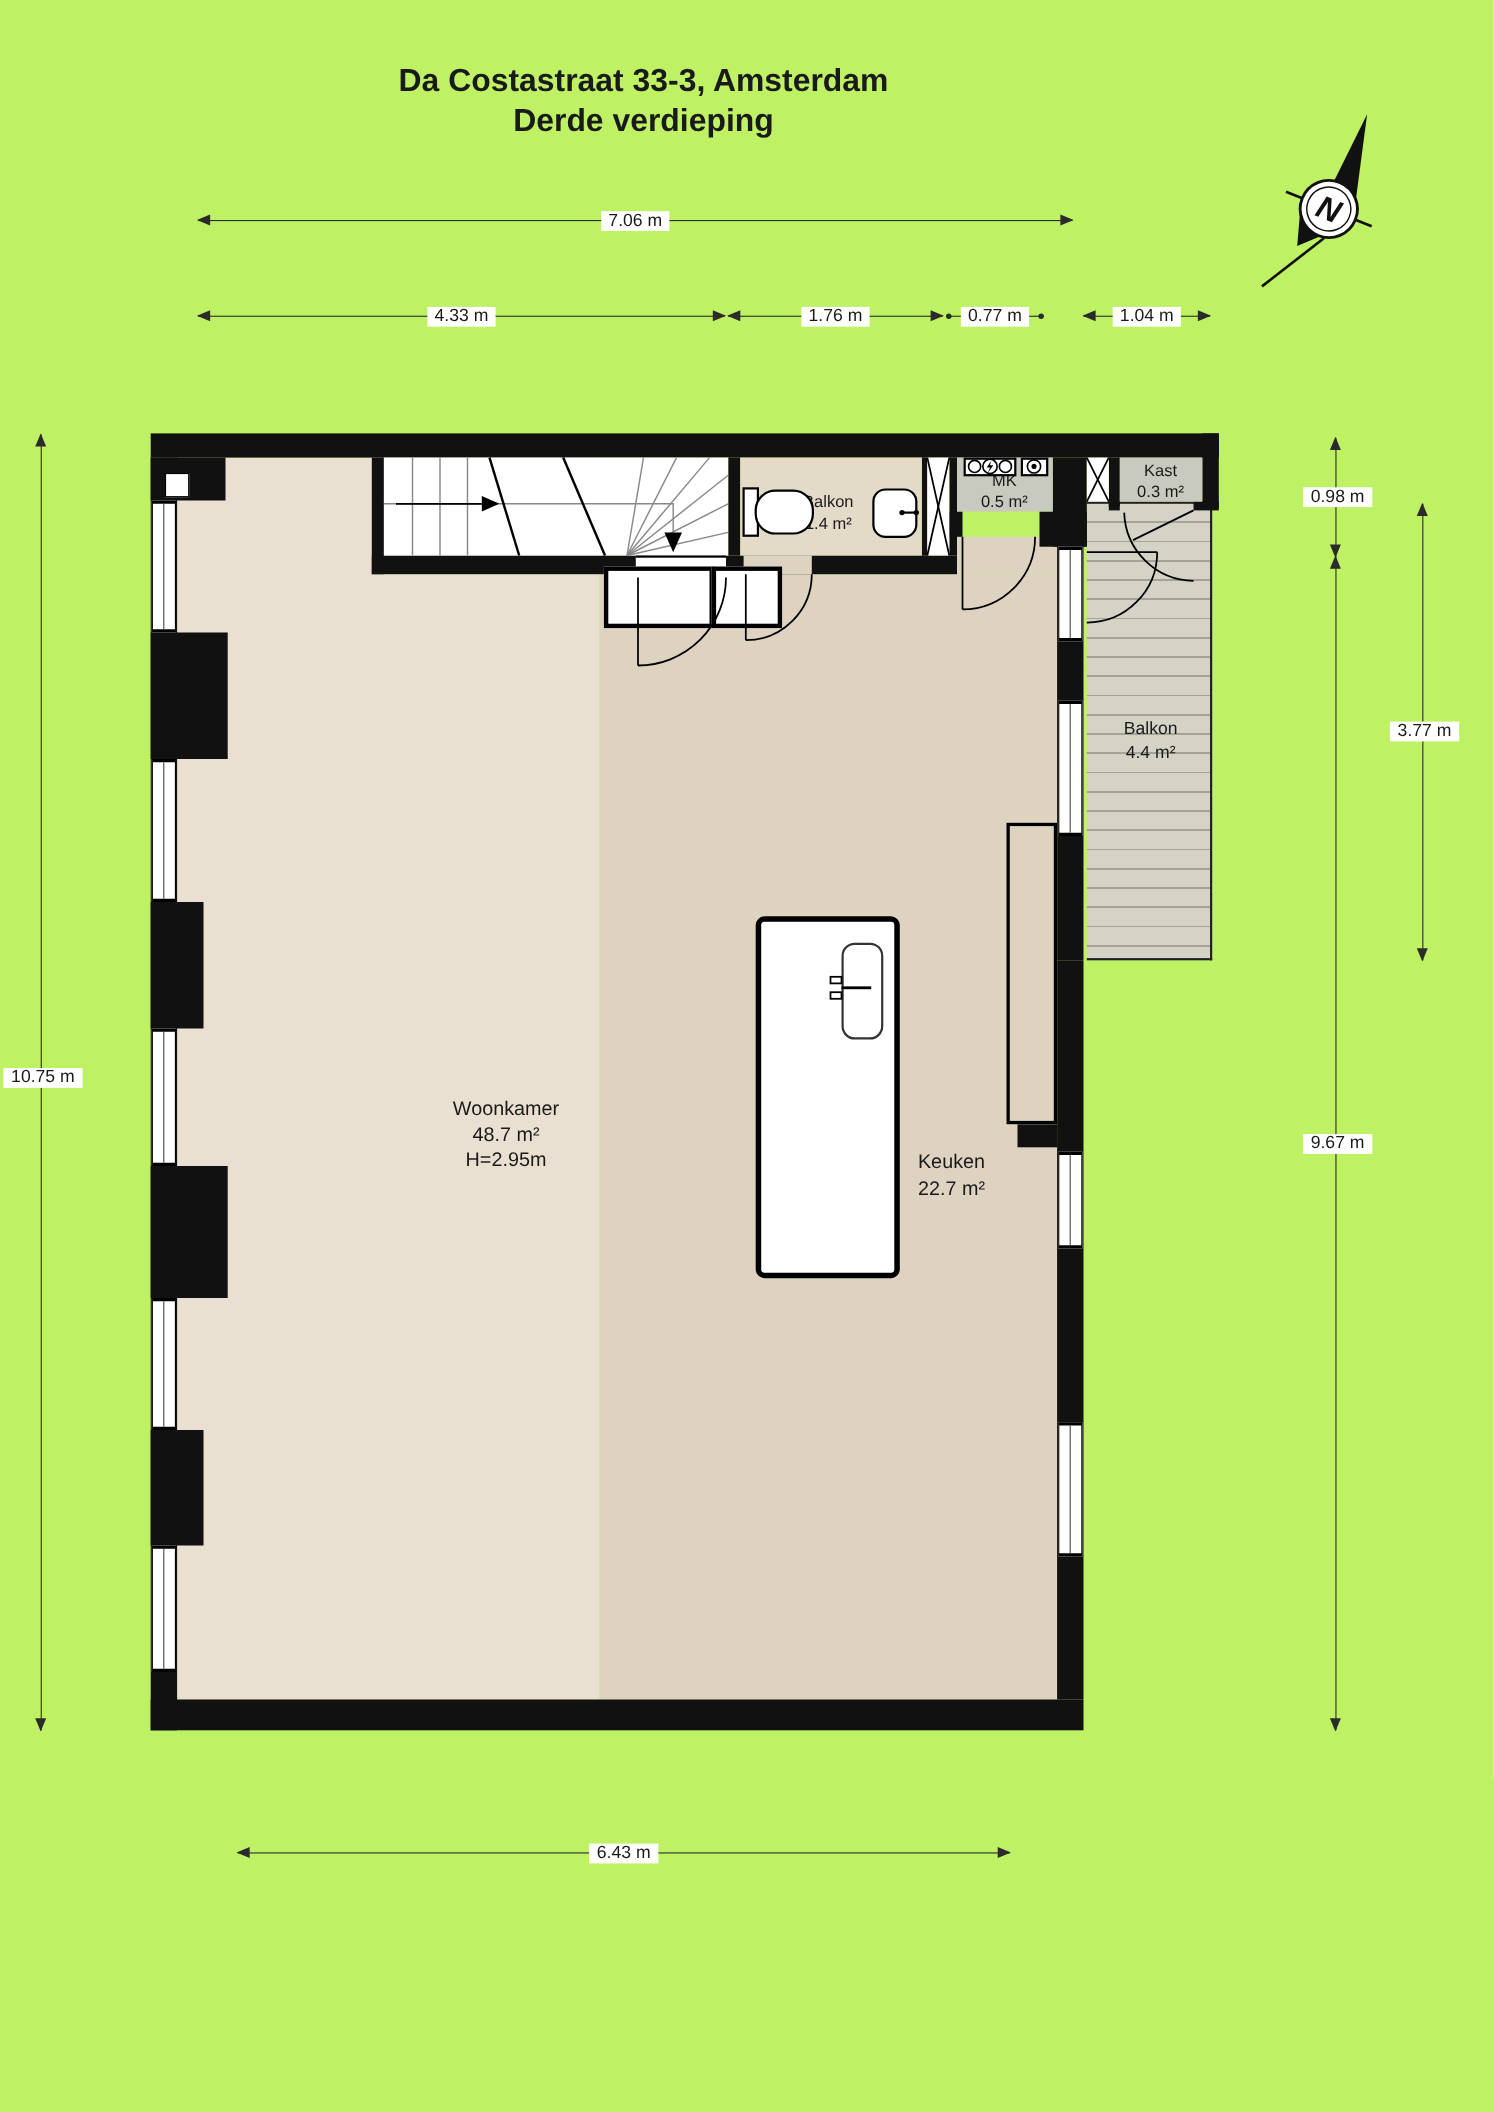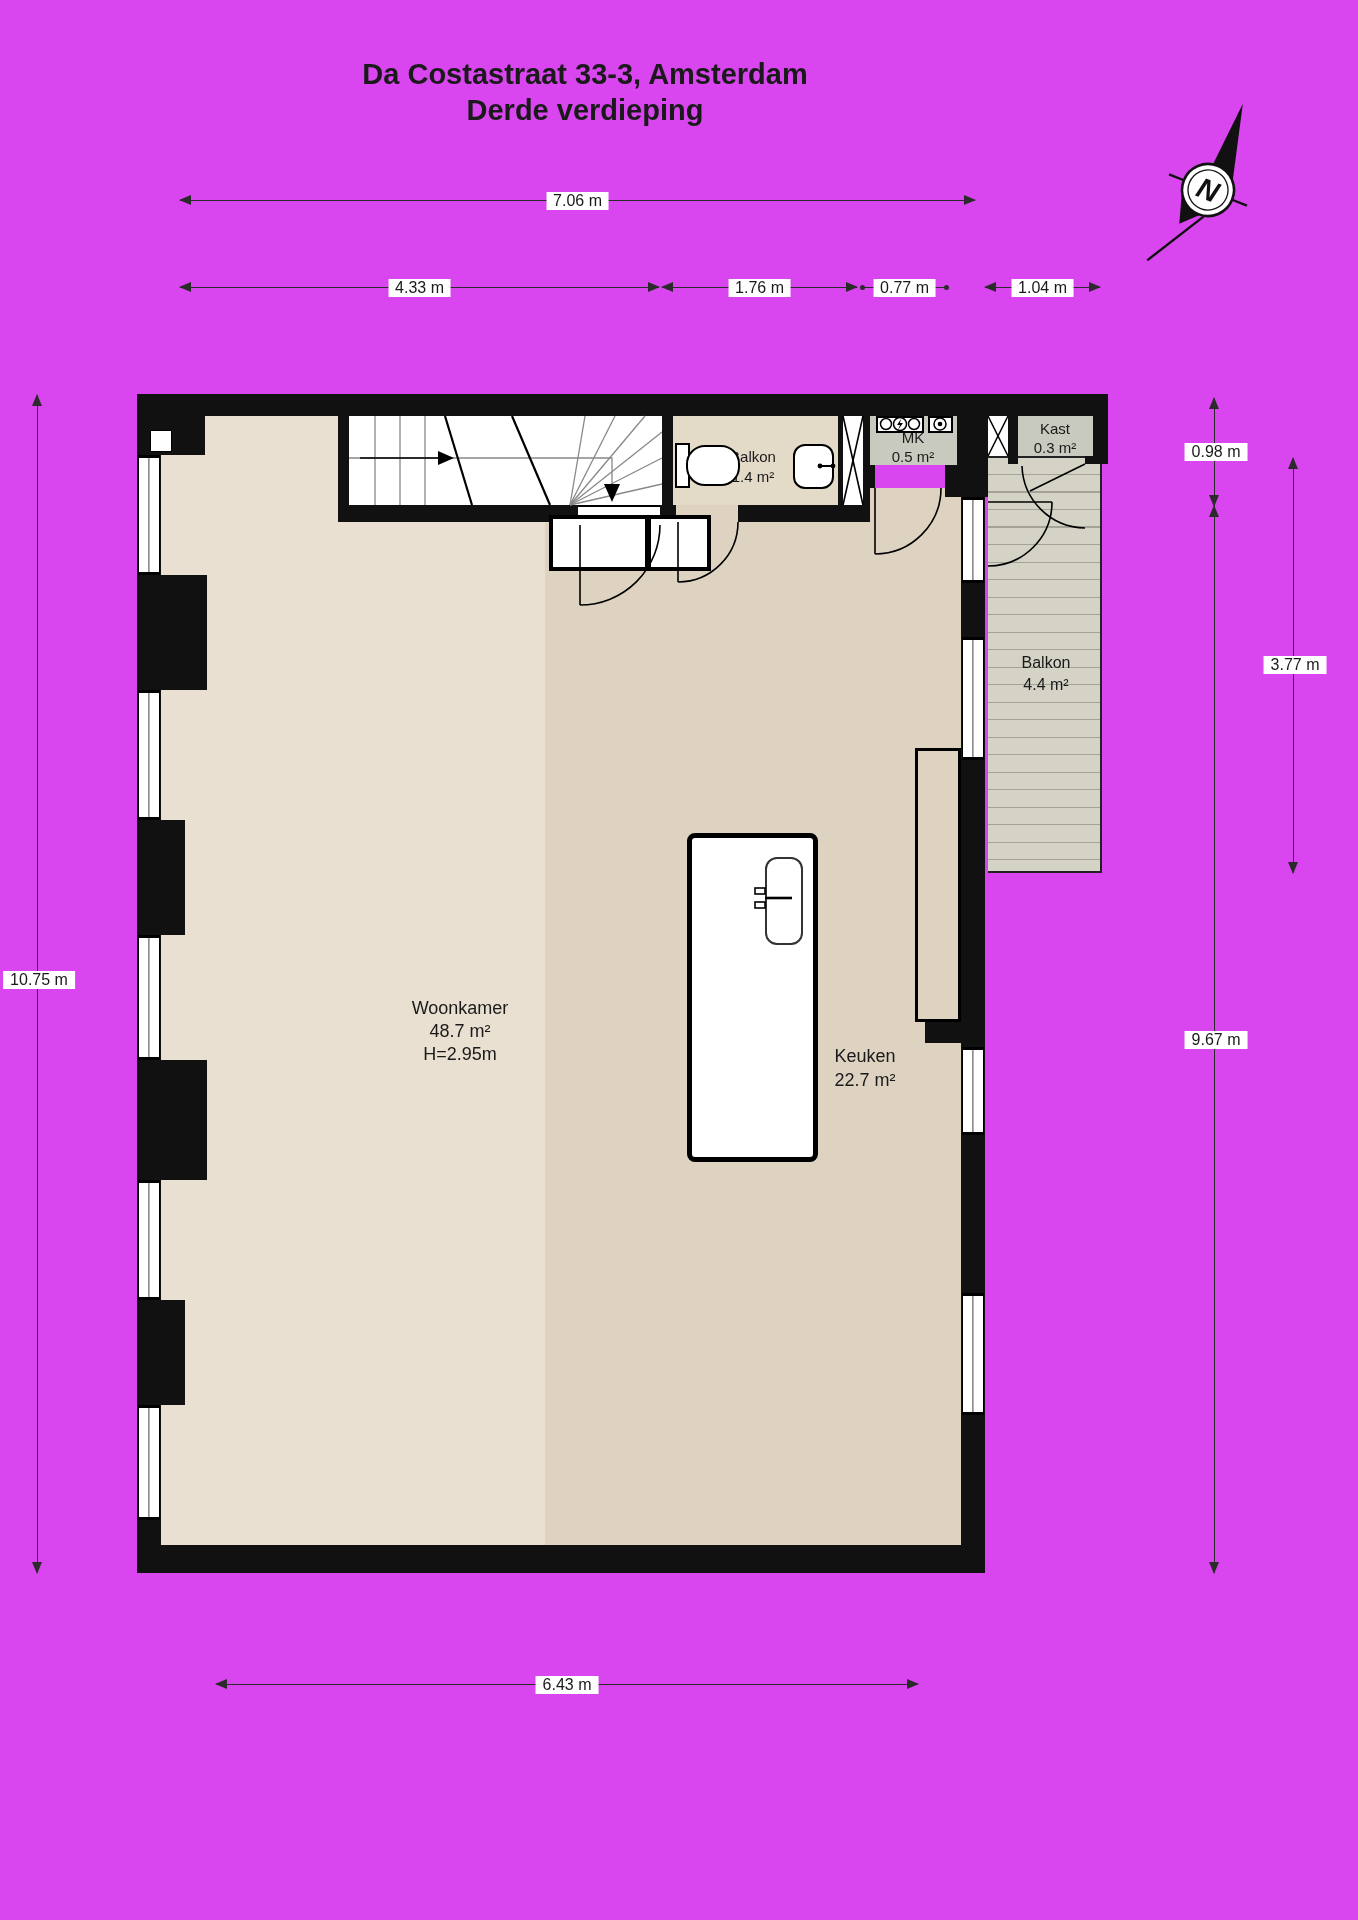--- a/index.html
+++ b/index.html
@@ -6,21 +6,21 @@
     --wall:#111111;
     --woonkamer:#e9e0d1;
     --keuken:#ded3c1;
     --toiletf:#e4dac8;
     --closet:#c8cabf;
     --deck:#d5d3c6;
     --deckline:#a5a396;
     --dim:#2b2b2b;
   }
   html,body{margin:0;padding:0;background:#ffffff;}
-  #canvas{position:relative;width:1358px;height:1920px;background:#d946ef;overflow:hidden;
+  #canvas{position:relative;width:1358px;height:1920px;background:#bef264;overflow:hidden;
           font-family:"Liberation Sans", sans-serif;color:#1a1a1a;}
   .wall{position:absolute;background:var(--wall);z-index:2;}
   .floor{position:absolute;z-index:1;}
   .int{position:absolute;z-index:3;}
   .lab{position:absolute;z-index:5;text-align:center;line-height:21px;font-size:16px;white-space:nowrap;
        transform:translateX(-50%);}
   .lab .l{display:block;}
   
   .win{position:absolute;z-index:3;background:#fff;border-left:1.5px solid #000;border-right:1.5px solid #000;
        border-top:3px solid #000;border-bottom:3px solid #000;box-sizing:border-box;}

